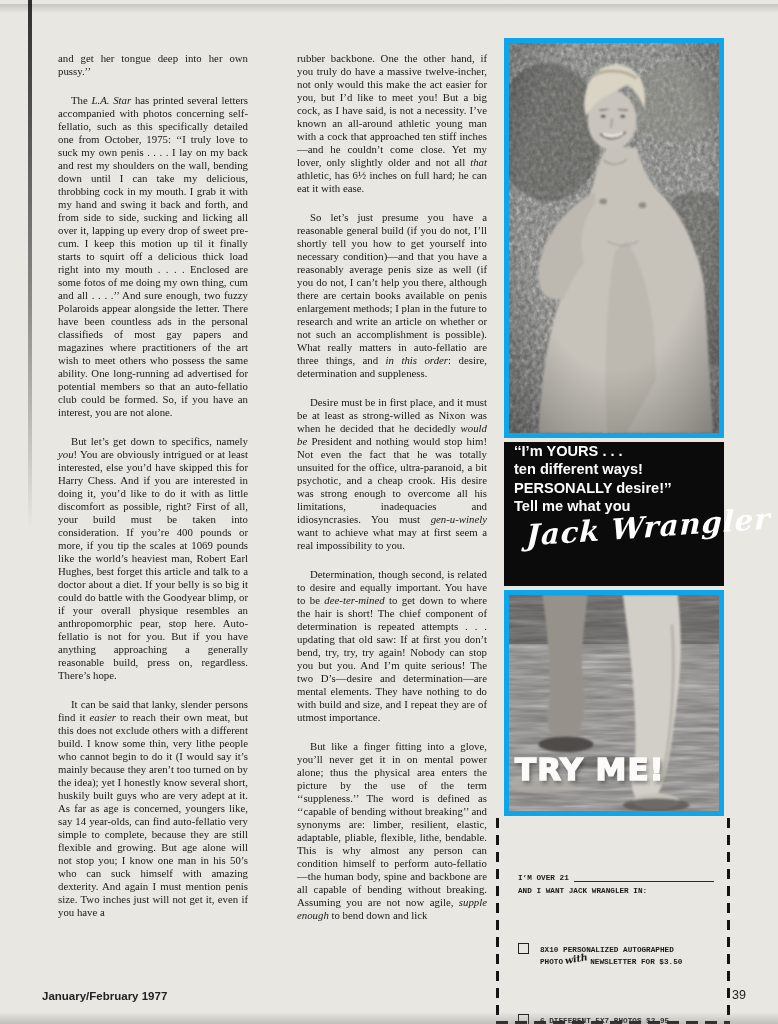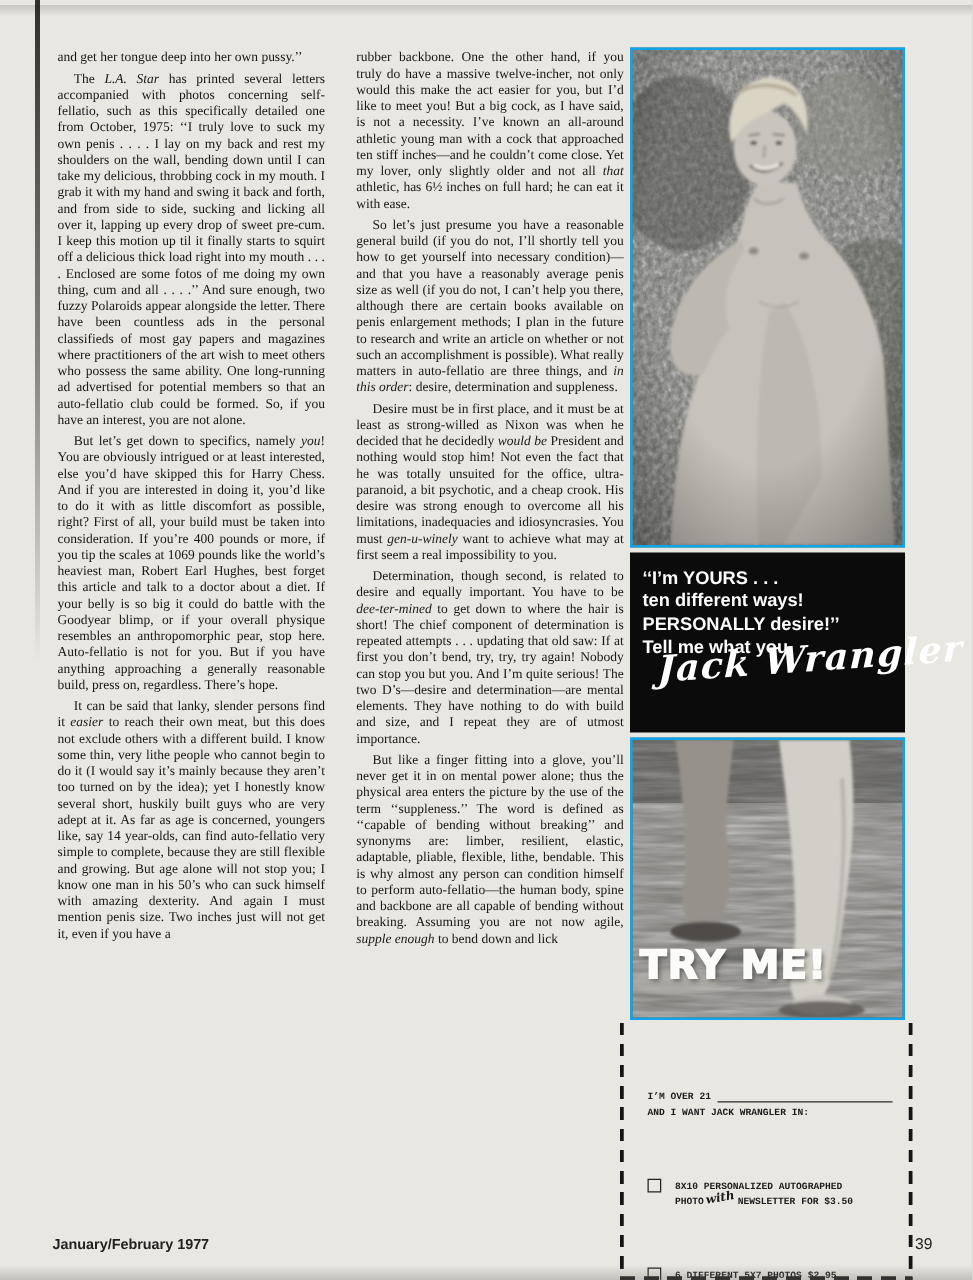--- a/index.html
+++ b/index.html
@@ -10,33 +10,33 @@
     background:linear-gradient(180deg,rgba(110,108,104,.28),rgba(110,108,104,0));}
   .scan-left{position:absolute;left:28px;top:0;width:4px;height:530px;
     background:linear-gradient(180deg,rgba(15,15,15,.85) 0%,rgba(15,15,15,.45) 55%,rgba(15,15,15,0) 100%);}
   .scan-bottom{position:absolute;left:0;bottom:0;width:778px;height:12px;
     background:linear-gradient(0deg,rgba(120,118,114,.35),rgba(120,118,114,0));}
   
   .col{position:absolute;top:36px;width:222px;text-align:justify;
        font-size:10.8px;line-height:13px;}
   .col1{left:42px;}
   .col2{left:281px;}
-  .col p{margin:4px;}
+  .col p{margin:16px;}
   .col .ind{text-indent:13px;}
   .it{font-style:italic;}
   .subhead{text-align:center;font-weight:bold;font-size:11.6px;line-height:13.5px;
            margin:6px 0 5px 0;text-indent:0;}
   
   .ad{position:absolute;left:504px;top:38px;width:220px;}
-  .photo{box-sizing:border-box;border:2px solid #0ea5e9;background:#6b6b68;overflow:hidden;}
+  .photo{box-sizing:border-box;border:5px solid #0ea5e9;background:#6b6b68;overflow:hidden;}
   .photo svg{display:block;width:100%;height:100%;}
   .photo1{position:absolute;top:0;left:0;width:220px;height:400px;}
   .quotebox{position:absolute;top:404px;left:0;width:220px;height:144px;background:#0b0b0b;
             color:#fdfdfd;font-family:"Liberation Sans",sans-serif;font-weight:bold;
-            font-size:14.6px;line-height:18.4px;padding:12px 0 0 10px;box-sizing:border-box;}
+            font-size:14.6px;line-height:18.4px;padding:0 0 0 10px;box-sizing:border-box;}
   .signature{position:absolute;left:22px;top:76px;font-family:"DejaVu Serif",serif;
              font-style:italic;font-size:29px;color:#ffffff;white-space:nowrap;
              transform:rotate(-4deg) skewX(-6deg);letter-spacing:1px;}
   .photo2{position:absolute;top:552px;left:0;width:220px;height:226px;}
   .tryme{position:absolute;left:6px;bottom:24px;font-family:"DejaVu Sans",sans-serif;
          font-weight:bold;font-size:31px;color:#fbfbf9;letter-spacing:1px;
          -webkit-text-stroke:1.5px #fbfbf9;text-shadow:2px 3px 4px rgba(0,0,0,.45);}
   
   .coupon{position:absolute;top:780px;left:-8px;width:234px;height:206px;box-sizing:border-box;
           font-family:"Liberation Mono",monospace;font-weight:bold;font-size:7.7px;

